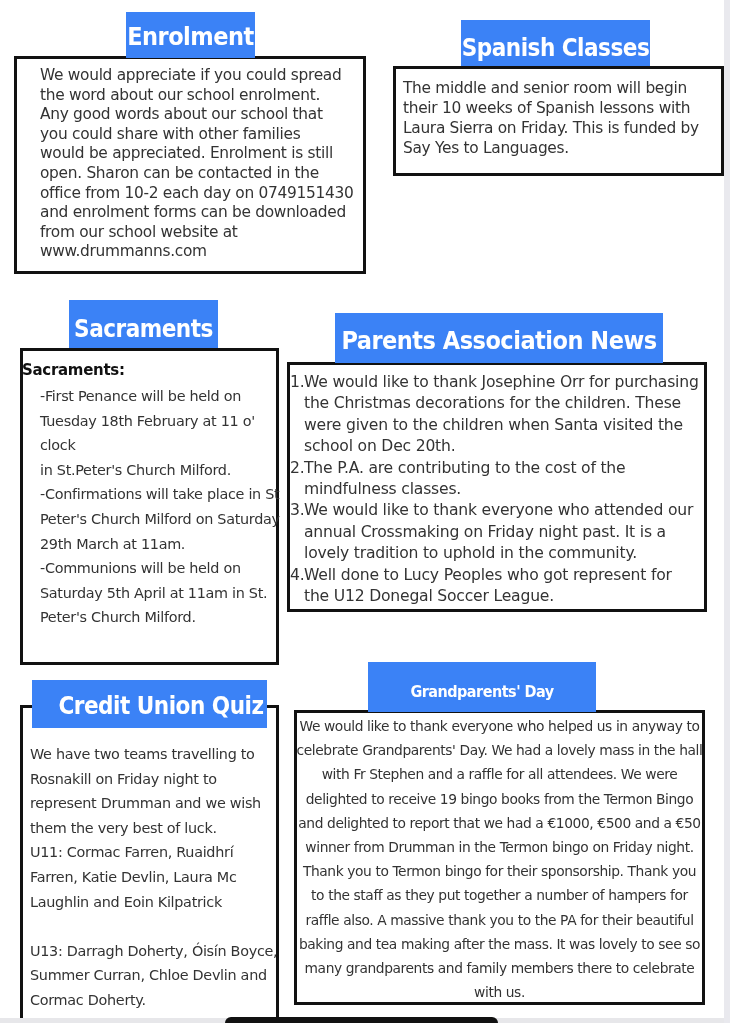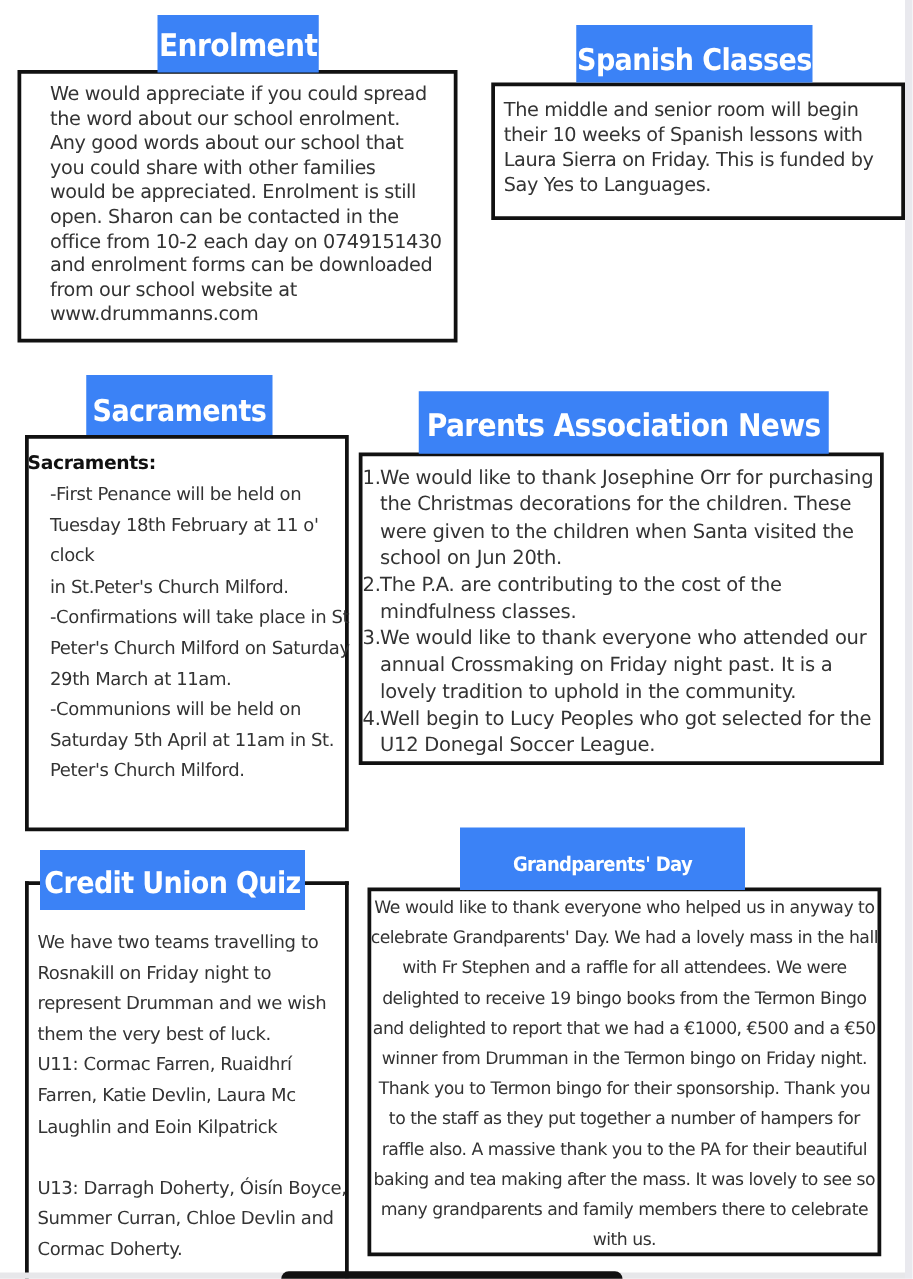--- a/index.html
+++ b/index.html
@@ -38,21 +38,21 @@
   #t-sac { left:40px; top:384px; width:250px; font-size:14.4px; line-height:24.6px; }
 
   
   #h-pa { left:335px; top:313px; width:328px; height:50px; font-size:25px; line-height:56px; }
   #b-pa { left:287px; top:362px; width:420px; height:250px; }
   #pa-list { position:absolute; left:290px; top:372px; width:410px; margin:0; padding:0; list-style:none; }
   #pa-list li { position:relative; padding-left:14px; font-size:15.6px; line-height:21.4px; color:#333; letter-spacing:-0.2px; }
   #pa-list li .num { position:absolute; left:0; top:0; }
 
   
-  #h-cu { left:32px; top:680px; width:212px; height:48px; font-size:24px; line-height:52px; }
+  #h-cu { left:32px; top:680px; width:212px; height:48px; font-size:24px; line-height:52px;padding-left:23px; }
   #b-cu { left:20px; top:705px; width:259px; height:318px; border-bottom:none; }
   #t-cu { left:30px; top:742px; width:250px; font-size:14.4px; line-height:24.6px; }
 
   
   #h-gp { left:368px; top:662px; width:228px; height:50px; font-size:16px; line-height:60px; }
   #b-gp { left:294px; top:710px; width:411px; height:295px; }
   #t-gp { left:296px; top:714px; width:407px; text-align:center; font-size:13.8px; line-height:24.2px; letter-spacing:-0.4px; }
 
   .bottom-strip { position:absolute; left:0; top:1018px; width:724px; height:5px; background:#e7e7ea; }
   .bottom-tab { position:absolute; left:225px; top:1017px; width:273px; height:6px; background:#111; border-radius:6px 6px 0 0; }
@@ -98,24 +98,24 @@
 29th March at 11am.
 -Communions will be held on
 Saturday 5th April at 11am in St.
 Peter's Church Milford.</div>
 </section>
 
 <section>
   <div class="box" id="b-pa"></div>
   <div class="heading" id="h-pa">Parents Association News</div>
   <ol id="pa-list">
-    <li><span class="num">1.</span><span>We would like to thank Josephine Orr for purchasing the Christmas decorations for the children. These were given to the children when Santa visited the school on Jun 20th.</span></li>
+    <li><span class="num">1.</span><span>We would like to thank Josephine Orr for purchasing the Christmas decorations for the children. These were given to the children when Santa visited the school on Dec 20th.</span></li>
     <li><span class="num">2.</span><span>The P.A. are contributing to the cost of the mindfulness classes.</span></li>
     <li><span class="num">3.</span><span>We would like to thank everyone who attended our annual Crossmaking on Friday night past. It is a lovely tradition to uphold in the community.</span></li>
-    <li><span class="num">4.</span><span>Well begin to Lucy Peoples who got selected for the U12 Donegal Soccer League.</span></li>
+    <li><span class="num">4.</span><span>Well done to Lucy Peoples who got represent for the U12 Donegal Soccer League.</span></li>
   </ol>
 </section>
 
 <section>
   <div class="box" id="b-cu"></div>
   <div class="heading" id="h-cu">Credit Union Quiz</div>
   <div class="txt" id="t-cu">We have two teams travelling to
 Rosnakill on Friday night to
 represent Drumman and we wish
 them the very best of luck.

